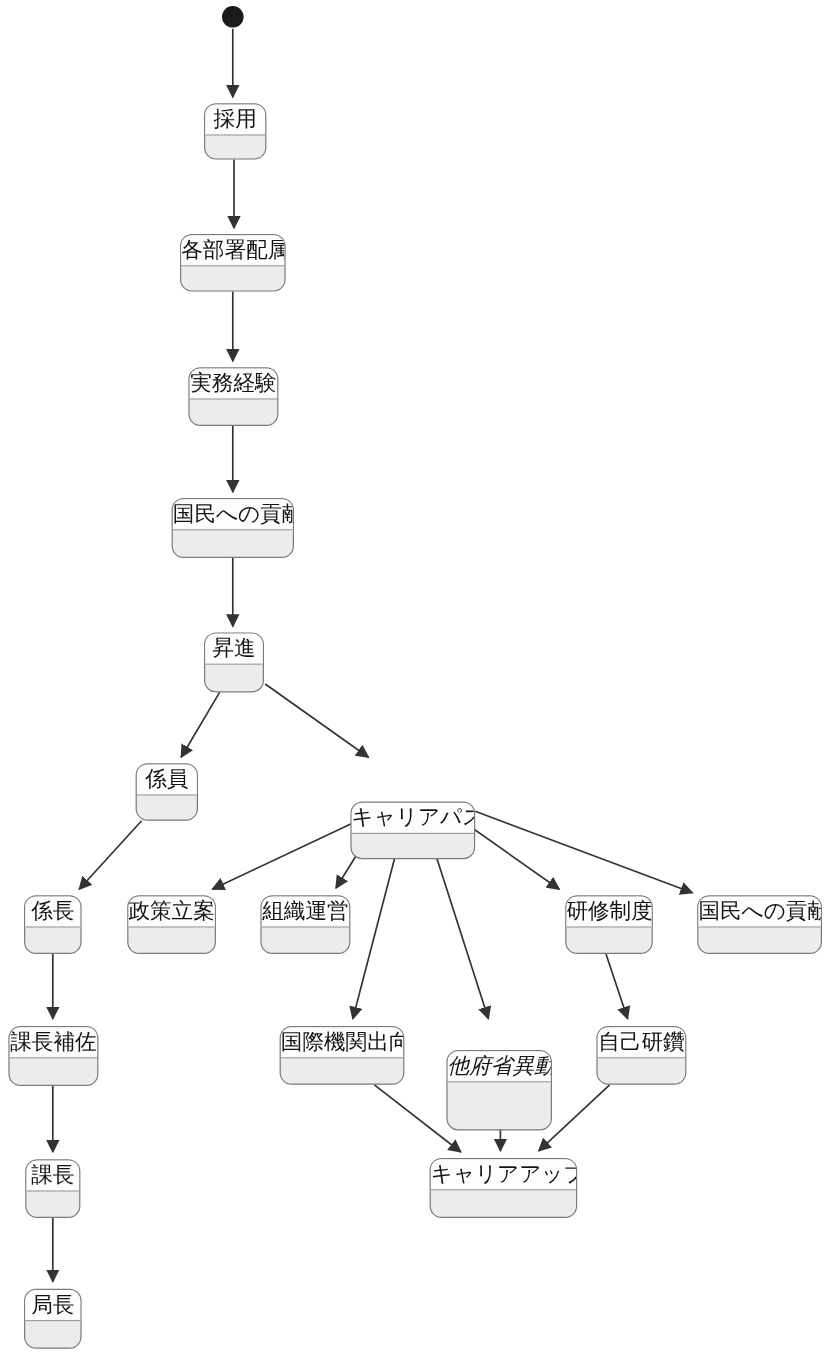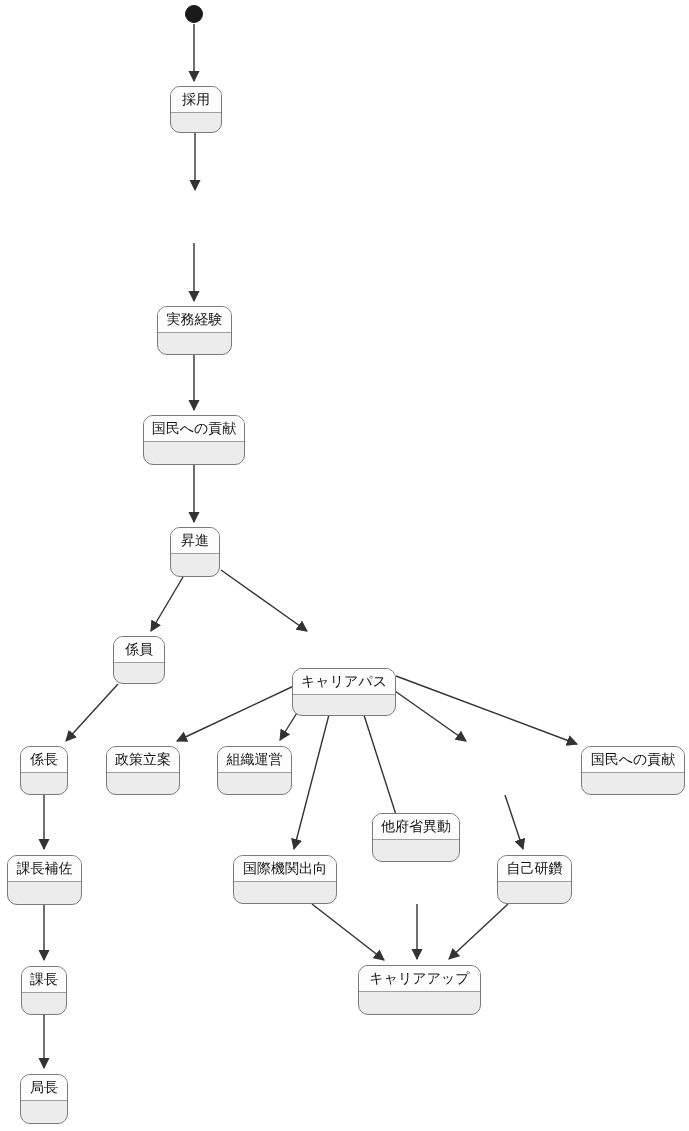--- a/index.html
+++ b/index.html
@@ -48,21 +48,21 @@
     background: var(--node-body-fill, #ececec);
     overflow: hidden;
   }
   .node-title {
     box-sizing: border-box;
     height: 26px;
     line-height: 25px;
     border-bottom: 1px solid var(--divider-color, #9e9e9e);
     background: var(--node-title-fill, #fdfdfd);
     color: var(--text-color, #131313);
-    font-size: 14px;
+    font-size: 18px;
     text-align: center;
     white-space: nowrap;
     overflow: hidden;
   }
   .node-body {
     width: 100%;
   }
 </style>
 </head>
 <body>
@@ -94,20 +94,24 @@
       <line x1="44" y1="1015" x2="44" y2="1068" class="edge" marker-end="url(#arrowhead)"></line>
       <line x1="312" y1="904" x2="384" y2="960" class="edge" marker-end="url(#arrowhead)"></line>
       <line x1="417" y1="904" x2="417" y2="959" class="edge" marker-end="url(#arrowhead)"></line>
       <line x1="508" y1="904" x2="449" y2="959" class="edge" marker-end="url(#arrowhead)"></line>
     </svg>
   <div class="start-state" id="start-state" style="left: 185px; top: 5px; height: 18px; width: 18px;"></div>
 <div class="node" style="left: 170px; top: 86px; width: 52px; height: 47px;">
     <div class="node-title">採用</div>
     <div class="node-body"></div>
   </div>
+    <div class="node" style="left: 150px; top: 195px; width: 88px; height: 48px;">
+    <div class="node-title">各部署配属</div>
+    <div class="node-body"></div>
+  </div>
     <div class="node" style="left: 157px; top: 306px; width: 75px; height: 49px;">
     <div class="node-title">実務経験</div>
     <div class="node-body"></div>
   </div>
     <div class="node" style="left: 143px; top: 415px; width: 102px; height: 50px;">
     <div class="node-title">国民への貢献</div>
     <div class="node-body"></div>
   </div>
     <div class="node" style="left: 170px; top: 527px; width: 50px; height: 50px;">
     <div class="node-title">昇進</div>
@@ -126,29 +130,33 @@
     <div class="node-body"></div>
   </div>
     <div class="node" style="left: 106px; top: 746px; width: 74px; height: 49px;">
     <div class="node-title">政策立案</div>
     <div class="node-body"></div>
   </div>
     <div class="node" style="left: 217px; top: 746px; width: 75px; height: 49px;">
     <div class="node-title">組織運営</div>
     <div class="node-body"></div>
   </div>
+    <div class="node" style="left: 471px; top: 746px; width: 73px; height: 49px;">
+    <div class="node-title">研修制度</div>
+    <div class="node-body"></div>
+  </div>
     <div class="node" style="left: 581px; top: 746px; width: 104px; height: 49px;">
     <div class="node-title">国民への貢献</div>
     <div class="node-body"></div>
   </div>
     <div class="node" style="left: 233px; top: 855px; width: 104px; height: 49px;">
     <div class="node-title">国際機関出向</div>
     <div class="node-body"></div>
   </div>
-    <div class="node" style="left: 372px; top: 813px; width: 88px; height: 49px;">
+    <div class="node" style="left: 372px; top: 875px; width: 88px; height: 67px; font-style: italic;">
     <div class="node-title">他府省異動</div>
     <div class="node-body"></div>
   </div>
     <div class="node" style="left: 497px; top: 855px; width: 75px; height: 49px;">
     <div class="node-title">自己研鑽</div>
     <div class="node-body"></div>
   </div>
     <div class="node" style="left: 7px; top: 855px; width: 75px; height: 50px;">
     <div class="node-title">課長補佐</div>
     <div class="node-body"></div>

